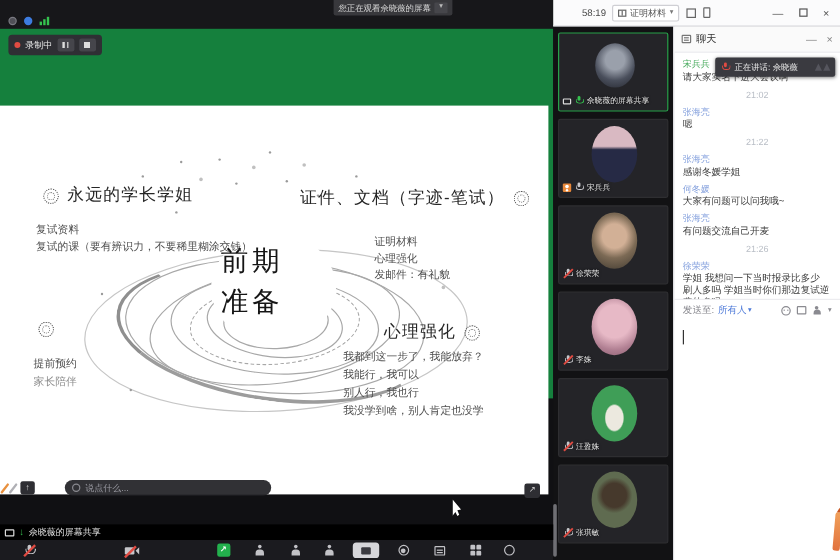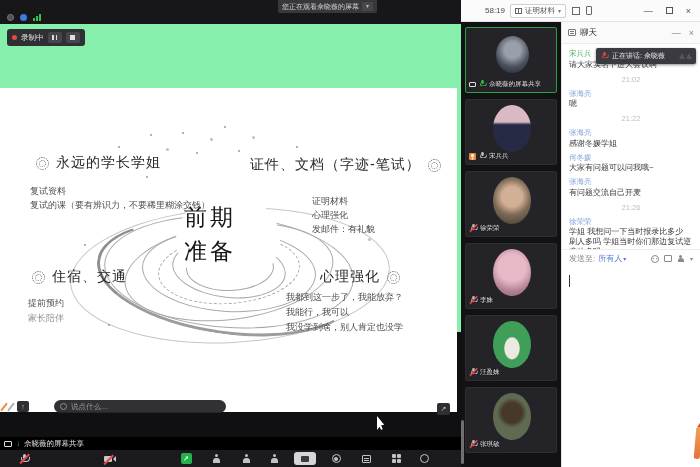--- a/index.html
+++ b/index.html
@@ -1,21 +1,21 @@
 <!DOCTYPE html>
 <html><head>
 <meta charset="utf-8">
 <style>
 *{box-sizing:border-box;margin:0;padding:0}
 html,body{background:#2b2b2b}
 .app{position:relative;width:700px;height:467px;background:#101013;overflow:hidden;
      font-family:"Liberation Sans","DejaVu Sans",sans-serif;cursor:default}
 
 
-.share{position:absolute;left:0;top:0;width:461px;height:332px;background:#86efac}
+.share{position:absolute;left:0;top:0;width:461px;height:332px;background:#15803d}
 .topstrip{position:absolute;left:0;top:0;width:461px;height:24px;background:#17171a}
 
 .viewer-tip{position:absolute;left:278px;top:0;height:13px;background:#38383c;border-radius:0 0 2px 2px;
   display:flex;align-items:center;gap:3px;padding:0 4px;color:#d6d6d6;font-size:7px;white-space:nowrap;z-index:5}
 .caretbox{background:#46464b;width:11px;height:9px;line-height:9px;text-align:center;border-radius:1px;font-size:6px;color:#bbb}
 
 .status-icons{position:absolute;left:7px;top:14px;display:flex;gap:6px;align-items:flex-end;z-index:5}
 .dot-dark{width:7px;height:7px;border-radius:50%;background:#505057;border:1px solid #7a7a82}
 .dot-blue{width:7px;height:7px;border-radius:50%;background:#3d7ce0}
 .bars{display:flex;gap:1px;align-items:flex-end;height:7px}
@@ -253,34 +253,34 @@
         <span class="rosette"></span>
       </div>
       <div class="sec-items s2i">
         <div>证明材料</div>
         <div>心理强化</div>
         <div>发邮件：有礼貌</div>
       </div>
 
       <div class="sec-title s3t">
         <span class="rosette"></span>
-        <span>住宿、交通</span>
       </div>
       <div class="sec-items s3i">
         <div>提前预约</div>
         <div class="muted-line">家长陪伴</div>
       </div>
 
       <div class="sec-title s4t">
         <span>心理强化</span>
         <span class="rosette"></span>
       </div>
       <div class="sec-items s4i">
         <div>我都到这一步了，我能放弃？</div>
         <div>我能行，我可以</div>
+        <div>别人行，我也行</div>
         <div>我没学到啥，别人肯定也没学</div>
       </div>
     </div>
 
     <div class="anno-tools">
       <span class="pen orange"></span>
       <span class="pen gray"></span>
       <span class="upbox">↑</span>
     </div>
     <div class="quick-pill">

